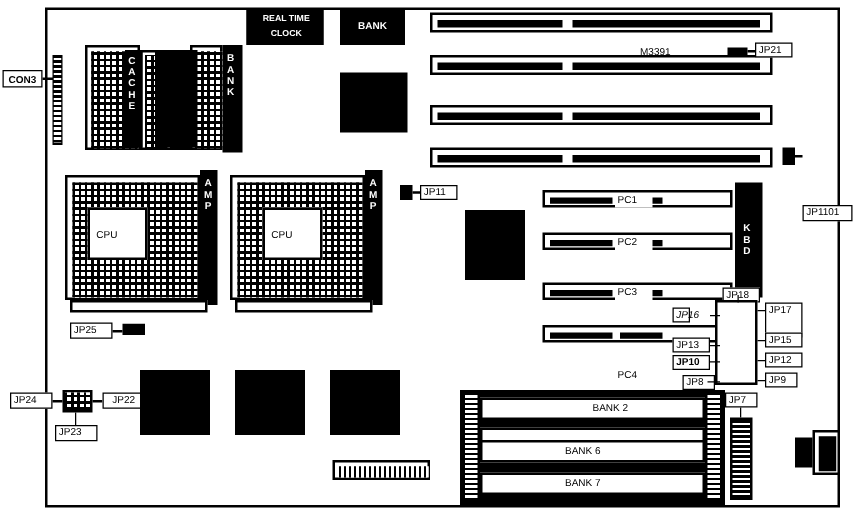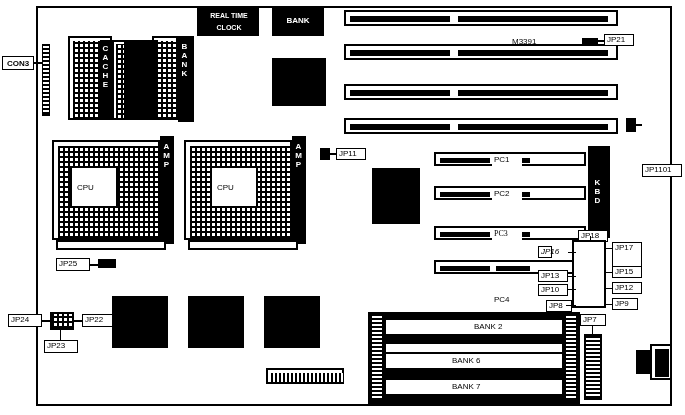--- a/index.html
+++ b/index.html
@@ -125,39 +125,39 @@
   <div class="slot" style="left:434px;top:186px;width:152px;height:14px;">
     <div class="blk" style="left:4px;top:4px;width:50px;height:5px;"></div>
     <div class="blk" style="left:60px;top:4px;width:34px;height:5px;"></div>
   </div>
   <div class="tag" style="left:492px;top:189px;width:30px;height:11px;border:none;">PC2</div>
 
   <div class="slot" style="left:434px;top:226px;width:152px;height:14px;">
     <div class="blk" style="left:4px;top:4px;width:50px;height:5px;"></div>
     <div class="blk" style="left:60px;top:4px;width:34px;height:5px;"></div>
   </div>
-  <div class="tag" style="left:492px;top:229px;width:30px;height:11px;border:none;font-family:Liberation Serif, serif;">PC3</div>
+  <div class="tag" style="left:492px;top:229px;width:30px;height:11px;border:none;">PC3</div>
 
   <div class="slot" style="left:434px;top:260px;width:152px;height:14px;">
     <div class="blk" style="left:4px;top:4px;width:50px;height:5px;"></div>
     <div class="blk" style="left:60px;top:4px;width:34px;height:5px;"></div>
   </div>
   <div class="tag" style="left:492px;top:263px;width:30px;height:11px;border:none;margin-top:32px;">PC4</div>
 
   <div class="chip" style="left:372px;top:168px;width:48px;height:56px;"></div>
 
   <div class="blk" style="left:588px;top:146px;width:22px;height:92px;"></div>
   <div class="vert" style="left:593px;top:178px;">KBD</div>
 
   <div class="tag" style="left:538px;top:246px;width:14px;height:12px;font-style:italic;">JP16</div>
   <div class="tag" style="left:578px;top:230px;width:30px;height:12px;">JP18</div>
   <div class="tag" style="left:612px;top:242px;width:30px;height:28px;">JP17</div>
   <div class="tag" style="left:538px;top:270px;width:30px;height:12px;">JP13</div>
   <div class="tag" style="left:612px;top:266px;width:30px;height:12px;">JP15</div>
-  <div class="tag" style="left:538px;top:284px;width:30px;height:12px;">JP10</div>
+  <div class="tag" style="left:538px;top:284px;width:30px;height:12px;font-weight:bold;">JP10</div>
   <div class="tag" style="left:612px;top:282px;width:30px;height:12px;">JP12</div>
   <div class="tag" style="left:546px;top:300px;width:26px;height:12px;">JP8</div>
   <div class="tag" style="left:612px;top:298px;width:26px;height:12px;">JP9</div>
 
   <div class="blk" style="left:576px;top:246px;width:26px;height:8px;"></div>
   <div class="blk" style="left:576px;top:258px;width:26px;height:8px;"></div>
   <div class="blk" style="left:576px;top:270px;width:26px;height:8px;"></div>
   <div class="blk" style="left:576px;top:282px;width:26px;height:8px;"></div>
   <div class="blk" style="left:576px;top:294px;width:26px;height:8px;"></div>
   <div class="outline" style="left:572px;top:240px;width:34px;height:68px;"></div>
@@ -170,21 +170,21 @@
   <div class="line" style="left:606px;top:272px;width:6px;height:1px;"></div>
   <div class="line" style="left:606px;top:288px;width:6px;height:1px;"></div>
   <div class="line" style="left:606px;top:304px;width:6px;height:1px;"></div>
   <div class="line" style="left:590px;top:236px;width:1px;height:6px;"></div>
 
   <div class="tag" style="left:8px;top:314px;width:34px;height:13px;">JP24</div>
   <div class="line" style="left:42px;top:320px;width:8px;height:2px;"></div>
   <div class="blk" style="left:50px;top:312px;width:24px;height:18px;"></div>
   <div class="dots" style="left:52px;top:314px;width:20px;height:14px;"></div>
   <div class="line" style="left:74px;top:320px;width:8px;height:2px;"></div>
-  <div class="tag" style="left:82px;top:314px;width:34px;height:13px;">JP22</div>
+  <div class="tag" style="left:82px;top:314px;width:34px;height:13px;text-align:center;">JP22</div>
   <div class="line" style="left:60px;top:330px;width:1px;height:10px;"></div>
   <div class="tag" style="left:44px;top:340px;width:34px;height:13px;">JP23</div>
 
   <div class="chip" style="left:112px;top:296px;width:56px;height:52px;"></div>
   <div class="chip" style="left:188px;top:296px;width:56px;height:52px;"></div>
   <div class="chip" style="left:264px;top:296px;width:56px;height:52px;"></div>
   <div class="outline" style="left:266px;top:368px;width:78px;height:16px;">
     <div class="hatch" style="left:3px;top:3px;width:72px;height:9px;"></div>
   </div>
 

